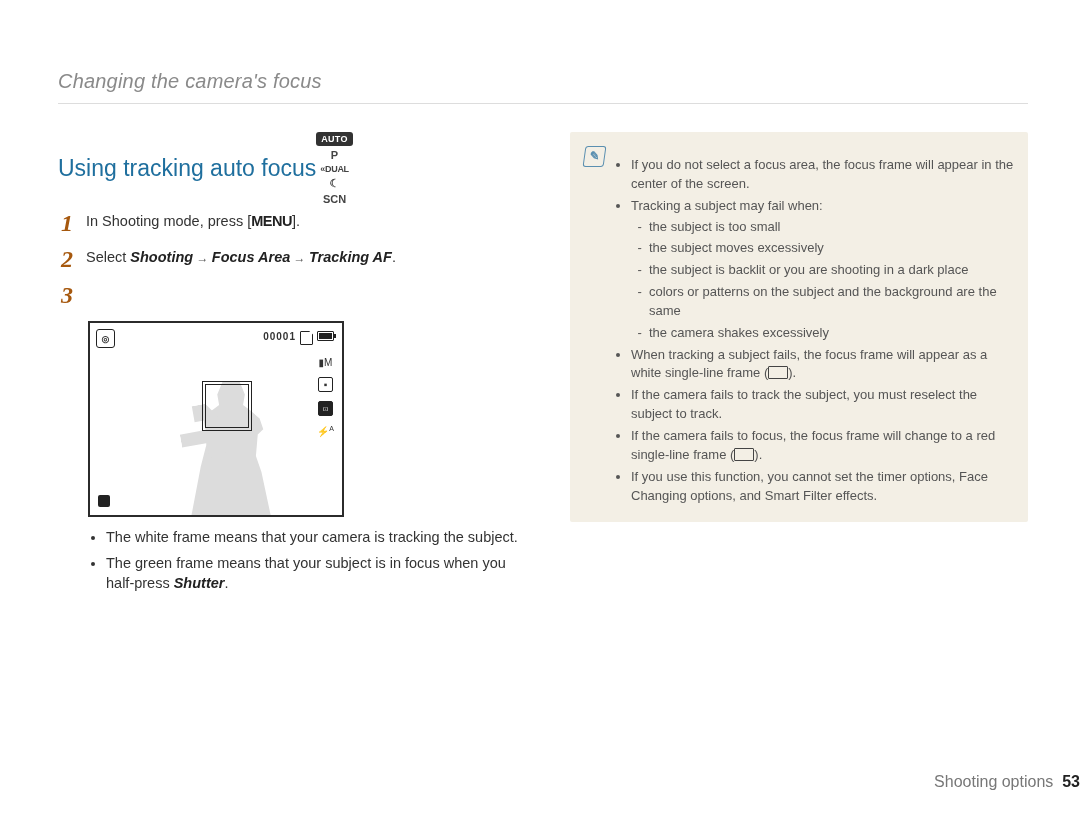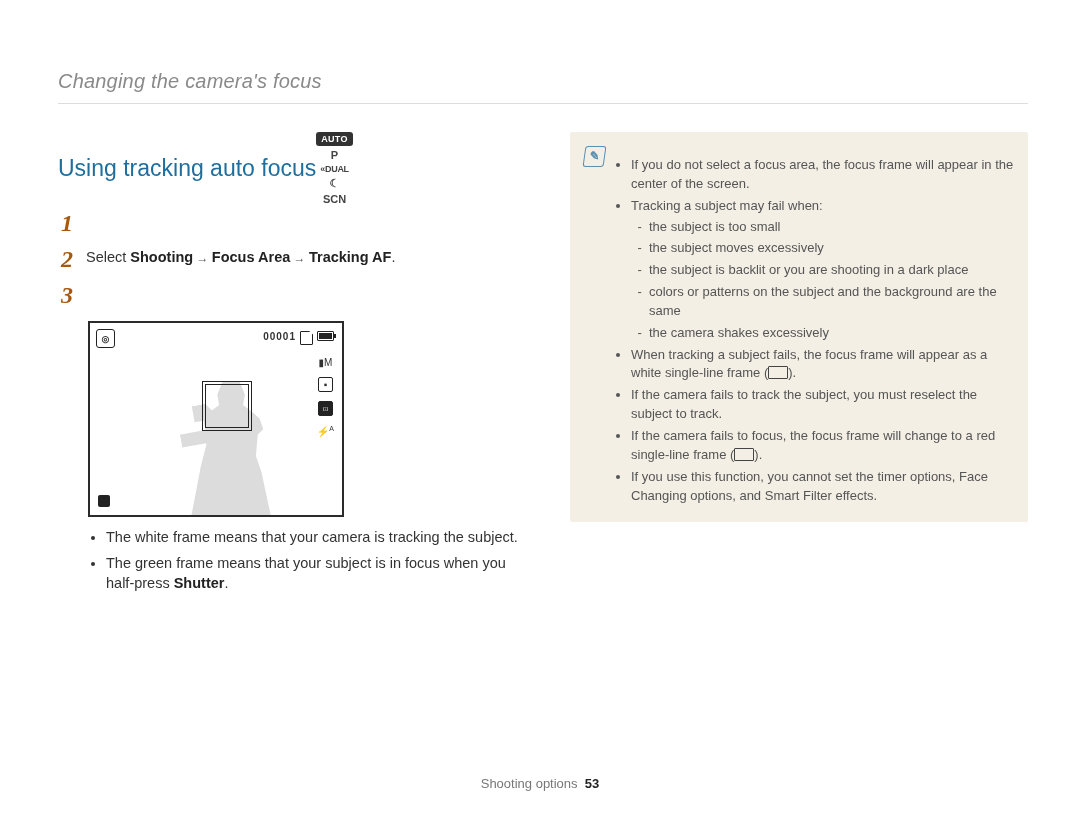--- a/index.html
+++ b/index.html
@@ -148,24 +148,24 @@
     flex-shrink:0;font-size:12px;font-weight:700;margin-top:2px;
     transform:skewX(-8deg);
   }
   .note-box ul{list-style:disc;padding-left:16px;margin-top:12px;}
   .note-box ul li{margin-bottom:3px;}
   .note-box ul.inner{list-style:'-  ';padding-left:18px;margin:2px 0 3px;}
   .frame-ic{display:inline-block;vertical-align:-2px;width:18px;height:11px;border:1.3px solid #444;border-radius:1px;}
 
   .footer{
     position:absolute;left:0;bottom:24px;width:1080px;
-    text-align:center;color:#777;font-size:13px;
+    text-align:right;color:#777;font-size:16px;
   }
   .footer .pg{color:#222;font-weight:600;}
-  b{color:#222;}
+  b{color:#222;font-style:italic;}
 </style>
 </head>
 <body>
 
 <div class="page">
   <div class="breadcrumb">Changing the camera's focus</div>
 
   <div class="cols">
 
     <div class="col-left">
@@ -176,20 +176,23 @@
           <span class="mode-txt">P</span>
           <span class="mode-txt mode-dual" style="font-size:9px">«<span>DUAL</span></span>
           <span class="mode-txt">☾</span>
           <span class="mode-txt">SCN</span>
         </div>
       </div>
 
       <div class="steps">
         <div class="step">
           <div class="num">1</div>
+          <div class="step-body">
+            <span>In Shooting mode, press [</span><span class="btn-menu">MENU</span><span>].</span>
+          </div>
         </div>
         <div class="step">
           <div class="num">2</div>
           <div class="step-body">
             <span>Select </span><b>Shooting</b><span class="arrow"> → </span><b>Focus Area</b><span class="arrow"> → </span><b>Tracking AF</b><span>.</span>
           </div>
         </div>
         <div class="step">
           <div class="num">3</div>
         </div>

